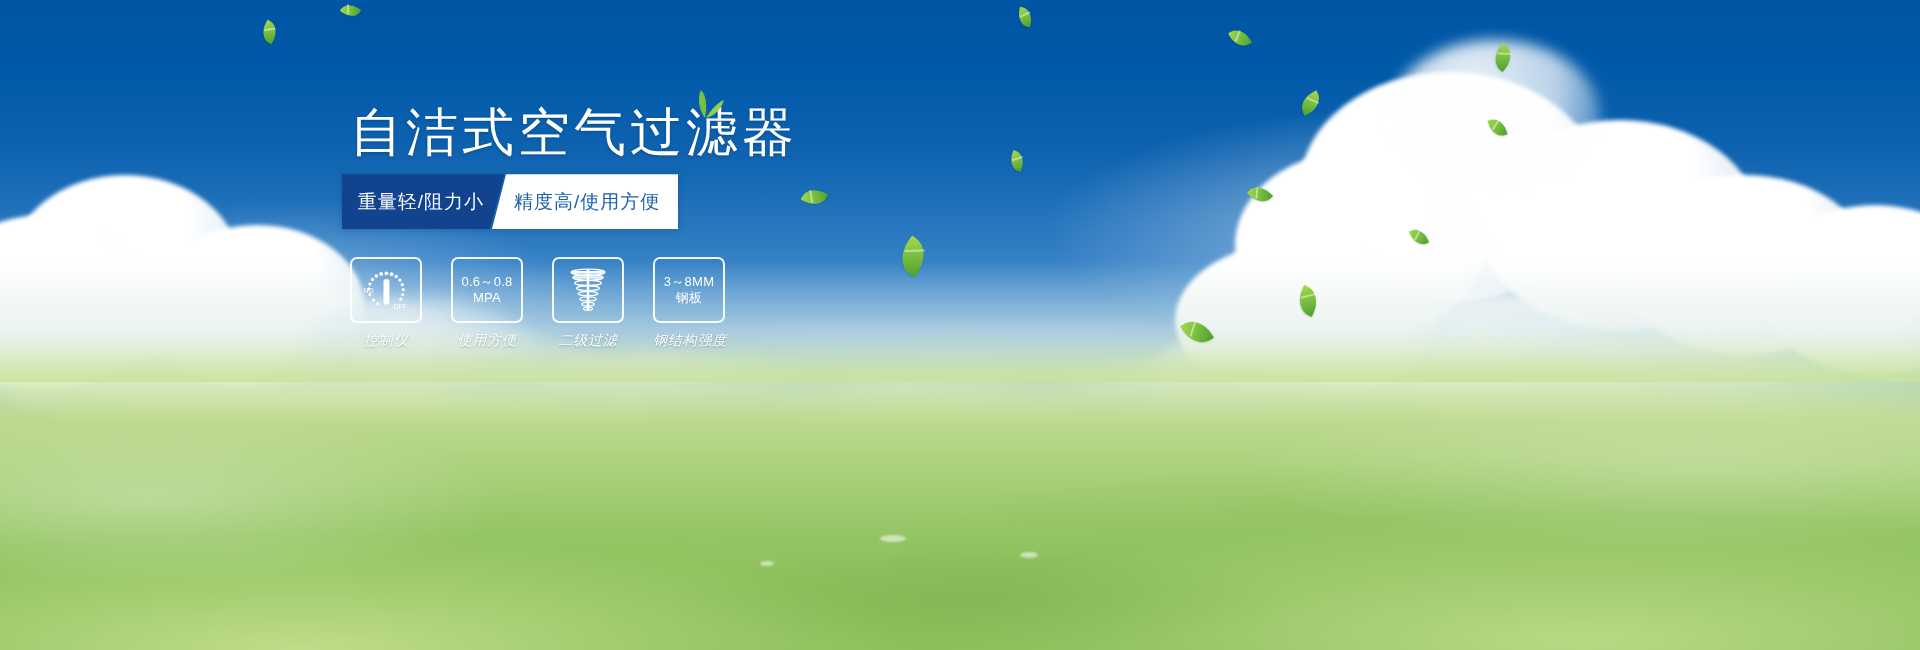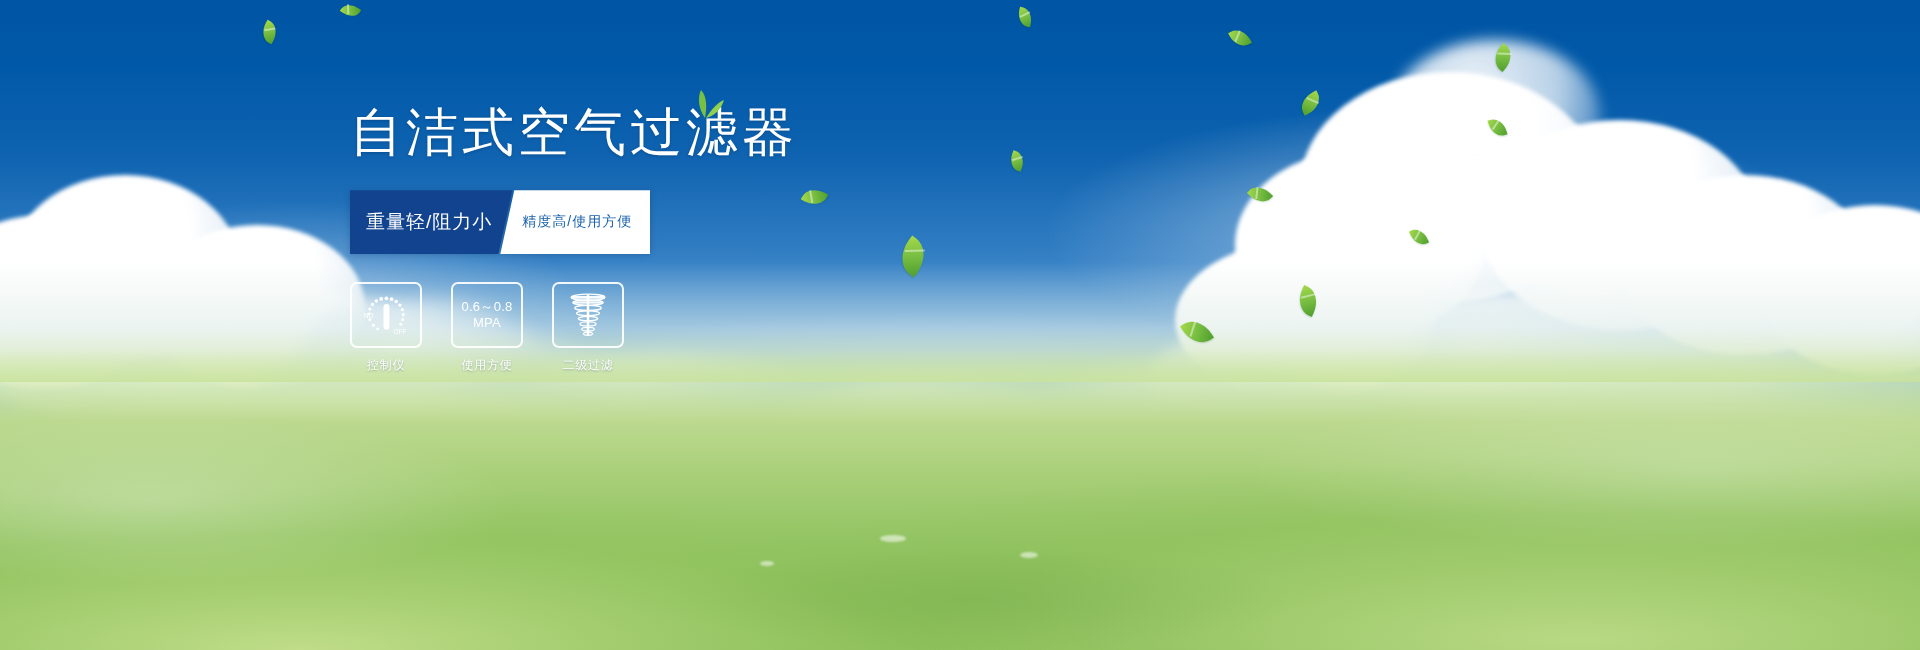--- a/index.html
+++ b/index.html
@@ -121,42 +121,43 @@
   }
 
   .title-leaf {
     position:absolute;
     left:335px; top:-16px;
     width:40px; height:30px;
   }
 
   
   .tagbar {
-    margin-top:30px;
+    margin-top:14px;
     display:flex;
     align-items:stretch;
-    height:64px;
+    height:55px;
     width:320px;
     filter:drop-shadow(0 1px 3px rgba(0,35,80,.25));
+    justify-content:center;
   }
   .tag-primary {
     display:flex; align-items:center; justify-content:center;
     background:#11438f;
     color:#ffffff;
     font-size:19px;
     letter-spacing:1px;
     padding:0 20px 0 16px;
     clip-path:polygon(0 0, 100% 0, calc(100% - 14px) 100%, 0 100%);
     white-space:nowrap;
   }
   .tag-secondary {
     display:flex; align-items:center; justify-content:center;
     background:#ffffff;
     color:#1961ab;
-    font-size:14px;
+    font-size:19px;
     letter-spacing:1px;
     padding:0 18px 0 22px;
     margin-left:-12px;
     clip-path:polygon(14px 0, 100% 0, 100% 100%, 0 100%);
     white-space:nowrap;
   }
 
   
   .features {
     margin-top:28px;
@@ -179,24 +180,25 @@
     font-size:13px;
     line-height:1.22;
     text-align:center;
     letter-spacing:.3px;
     white-space:nowrap;
   }
   .feat-cap {
     margin-top:9px;
     text-align:center;
     color:#ffffff;
-    font-size:12px;
+    font-size:14px;
     letter-spacing:.8px;
     white-space:nowrap;
     text-shadow:0 1px 2px rgba(0,40,90,.30);
+    font-style:italic;
   }
 
   .gfx { display:block; }
 </style>
 </head>
 <body>
 
 <div class="banner">
 
   <div class="sky-haze"></div>
@@ -318,17 +320,24 @@
               <ellipse cx="30" cy="48" rx="5" ry="1.8"></ellipse>
             </g>
             <rect x="28.6" y="4" width="2.8" height="46" fill="#ffffff"></rect>
             <rect x="11" y="5.5" width="38" height="3.2" fill="#ffffff" opacity=".95"></rect>
             <rect x="13" y="11.5" width="34" height="2.8" fill="#ffffff" opacity=".9"></rect>
           </svg>
         </div>
         <div class="feat-cap">二级过滤</div>
       </div>
 
+      <div class="feature">
+        <div class="feat-box">
+          <div class="feat-txt">3～8MM</div>
+          <div class="feat-txt">钢板</div>
+        </div>
+        <div class="feat-cap">钢结构强度</div>
+      </div>
 
 
     </div>
   </div>
 </div>
 
 </body></html>

